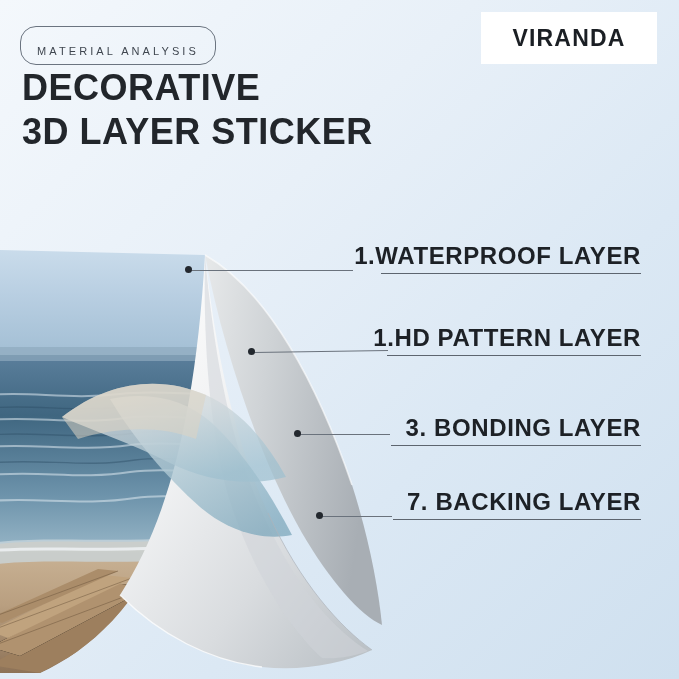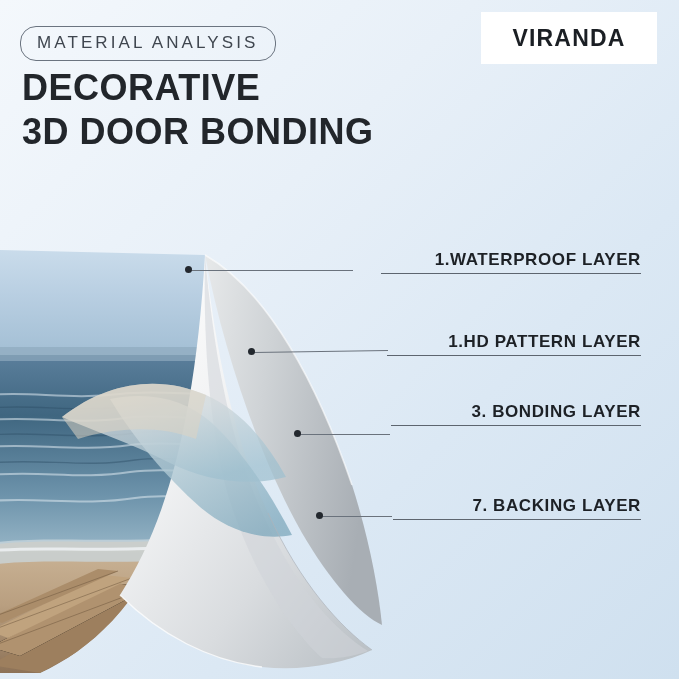--- a/index.html
+++ b/index.html
@@ -20,22 +20,22 @@
     overflow: hidden;
   }
 
   
   .eyebrow {
     position: absolute;
     left: 20px;
     top: 26px;
     border: 1.5px solid #6b7480;
     border-radius: 16px;
-    padding: 6px 16px 7px 16px;
-    font-size: 17px;
+    padding: 18px 16px 7px 16px;
+    font-size: 11px;
     letter-spacing: 3.1px;
     color: #3d4characters;
     color: #3f464f;
     font-weight: 500;
     background: transparent;
     white-space: nowrap;
   }
   .title {
     position: absolute;
     left: 22px;
@@ -77,21 +77,21 @@
 
   
   .callout {
     position: absolute;
     height: 34px;
   }
   .callout .label {
     position: absolute;
     right: 0;
     bottom: 4px;
-    font-size: 17px;
+    font-size: 24px;
     font-weight: bold;
     letter-spacing: 0.6px;
     color: #1d2126;
     white-space: nowrap;
   }
   .callout .rule {
     position: absolute;
     right: 0;
     bottom: 0;
     height: 1px;
@@ -219,42 +219,42 @@
       <path d="M205,60 C268,96 318,190 352,290" stroke="#ffffff" stroke-width="1.6" fill="none" opacity="0.6"></path>
       <path d="M120,400 C160,440 210,466 262,472" stroke="#ffffff" stroke-width="1.4" fill="none" opacity="0.75"></path>
       <path d="M372,455 C340,432 300,388 268,318" stroke="#aeb4ba" stroke-width="1" fill="none" opacity="0.7"></path>
     </svg>
   </div>
 
   <div class="eyebrow">MATERIAL ANALYSIS</div>
 
   <div class="title">
     <span class="l1">DECORATIVE</span>
-    <span class="l2">3D DOOR BONDING</span>
+    <span class="l2">3D LAYER STICKER</span>
   </div>
 
   <div class="brand-box">
     <span class="brand-text">VIRANDA</span>
   </div>
 
   <div class="callout" style="right:38px; top:240px; width:300px;">
     <span class="label">1.WATERPROOF LAYER</span>
     <span class="rule" style="width:260px;"></span>
   </div>
   <div class="leader" style="left:188px; top:270px; width:165px;"></div>
   <div class="dot" style="left:185px; top:266px;"></div>
 
   <div class="callout" style="right:38px; top:322px; width:300px;">
     <span class="label">1.HD PATTERN LAYER</span>
     <span class="rule" style="width:254px;"></span>
   </div>
   <div class="leader" style="left:252px; top:352px; width:136px; transform: rotate(-0.8deg);"></div>
   <div class="dot" style="left:248px; top:348px;"></div>
 
-  <div class="callout" style="right:38px; top:392px; width:300px;">
+  <div class="callout" style="right:38px; top:412px; width:300px;">
     <span class="label">3. BONDING LAYER</span>
     <span class="rule" style="width:250px;"></span>
   </div>
   <div class="leader" style="left:298px; top:434px; width:92px;"></div>
   <div class="dot" style="left:294px; top:430px;"></div>
 
   <div class="callout" style="right:38px; top:486px; width:300px;">
     <span class="label">7. BACKING LAYER</span>
     <span class="rule" style="width:248px;"></span>
   </div>

